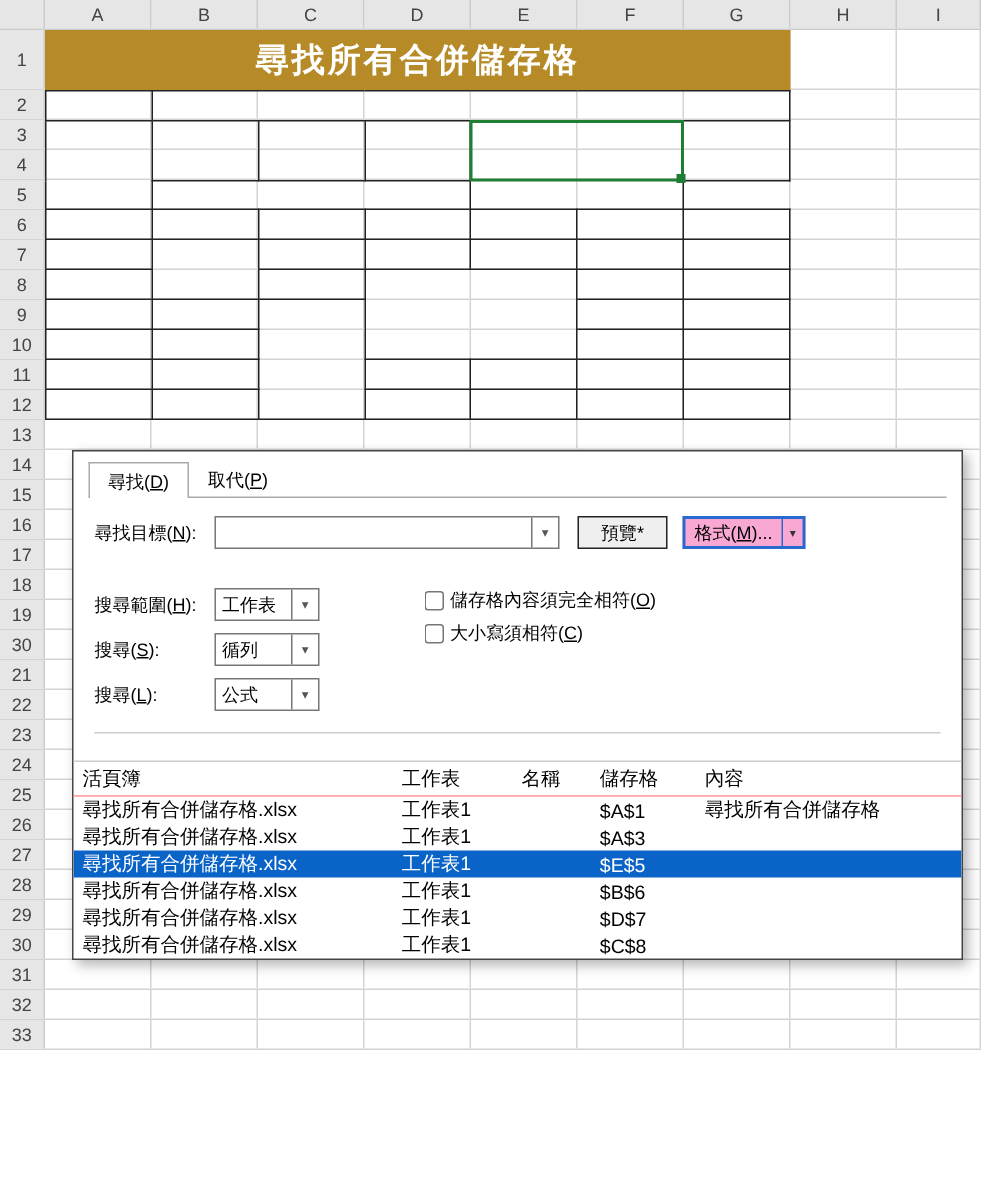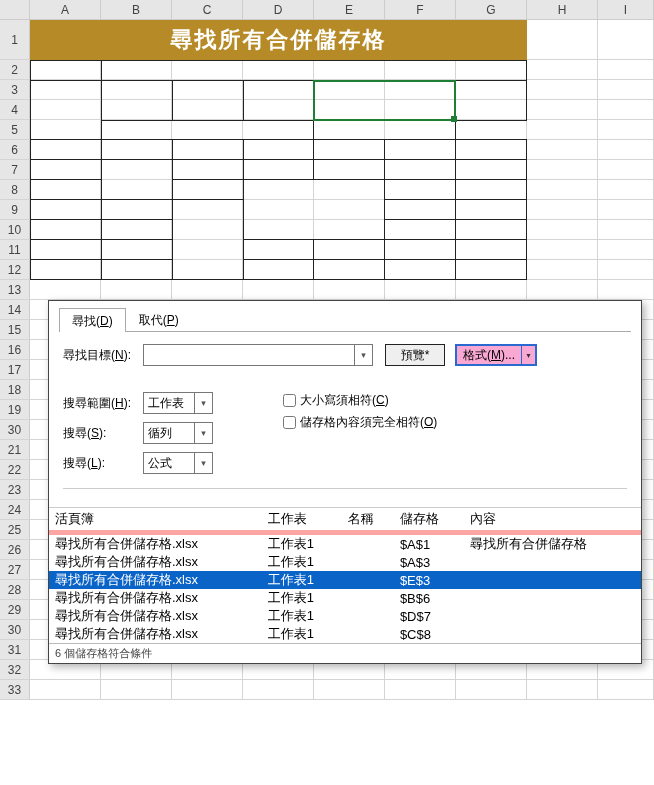--- a/index.html
+++ b/index.html
@@ -60,21 +60,21 @@
 .option-btn { height: 22px; border: 1px solid #777; padding: 0 8px; font-size: 12px; }
 
 hr.sep-line { border: none; border-top: 1px solid #ccc; margin: 6px 0; }
 
 .btn-row { display: flex; justify-content: flex-end; gap: 10px; margin-top: 6px; }
 .push-btn { height: 24px; padding: 0 12px; border: 1px solid #777; background: #efefef; font-size: 12px; }
 
 
 .results { border-top: 1px solid #ccc; max-height: 160px; overflow-y: auto; font-size: 13px; }
 .results table { border-collapse: collapse; width: 100%; }
-.results th { text-align: left; font-weight: normal; border-bottom: 5px solid #fca5a5; padding: 2px 6px; font-size: 13px; }
+.results th { text-align: left; font-weight: normal; border-bottom: 1px solid #fca5a5; padding: 2px 6px; font-size: 13px; }
 .results td { padding: 0 6px; white-space: nowrap; font-size: 13px; height: 18px; }
 .results tr.sel td { background: #0a63c7; color: #fff; }
 
 .status-bar { border-top: 1px solid #bbb; padding: 2px 6px; font-size: 11px; color: #444; }
 
 .row1 { height: 40px; }
 </style>
 </head>
 <body>
 
@@ -614,25 +614,25 @@
           <span class="form-label"><span>搜尋(</span><span class="u-under">L</span><span>):</span></span>
           <div class="combo" style="width:70px">
               <span class="val">公式</span>
               <span class="arrow">▾</span>
             </div>
         </div>
       </div>
       <div style="flex:1">
         <div class="checkbox-row">
             <input type="checkbox" style="">
-            <span><span>大小寫須相符(</span><span class="u-under">C</span><span>)</span></span>
+            <span><span>儲存格內容須完全相符(</span><span class="u-under">O</span><span>)</span></span>
           </div>
         <div class="checkbox-row">
             <input type="checkbox" style="">
-            <span><span>儲存格內容須完全相符(</span><span class="u-under">O</span><span>)</span></span>
+            <span><span>大小寫須相符(</span><span class="u-under">C</span><span>)</span></span>
           </div>
       </div>
     </div>
 
     <hr class="sep-line">
 
   </div>
 
   <div class="results">
     <table>
@@ -657,21 +657,21 @@
             <td>尋找所有合併儲存格.xlsx</td>
             <td>工作表1</td>
             <td></td>
             <td>$A$3</td>
             <td></td>
           </tr>
           <tr class="sel">
             <td>尋找所有合併儲存格.xlsx</td>
             <td>工作表1</td>
             <td></td>
-            <td>$E$3</td>
+            <td>$E$5</td>
             <td></td>
           </tr>
           <tr>
             <td>尋找所有合併儲存格.xlsx</td>
             <td>工作表1</td>
             <td></td>
             <td>$B$6</td>
             <td></td>
           </tr>
           <tr>
@@ -685,14 +685,13 @@
             <td>尋找所有合併儲存格.xlsx</td>
             <td>工作表1</td>
             <td></td>
             <td>$C$8</td>
             <td></td>
           </tr>
         </tbody>
     </table>
   </div>
 
-  <div class="status-bar">6 個儲存格符合條件</div>
 </div>
 
 </body></html>

